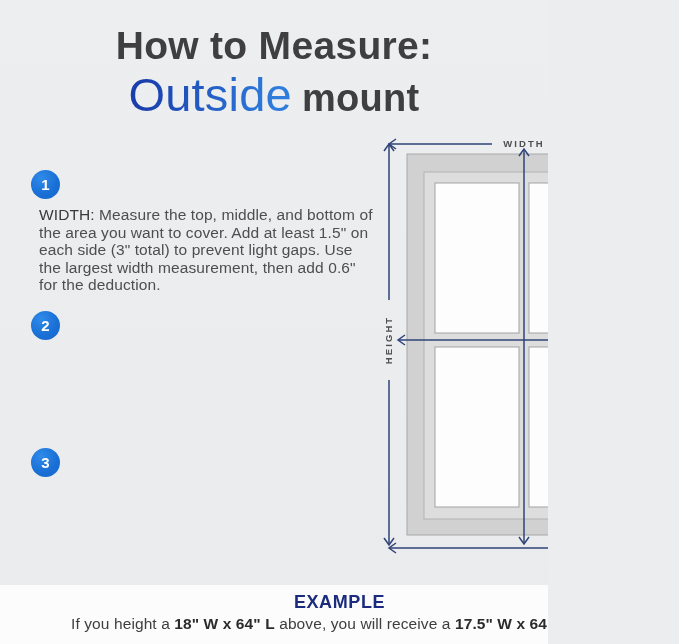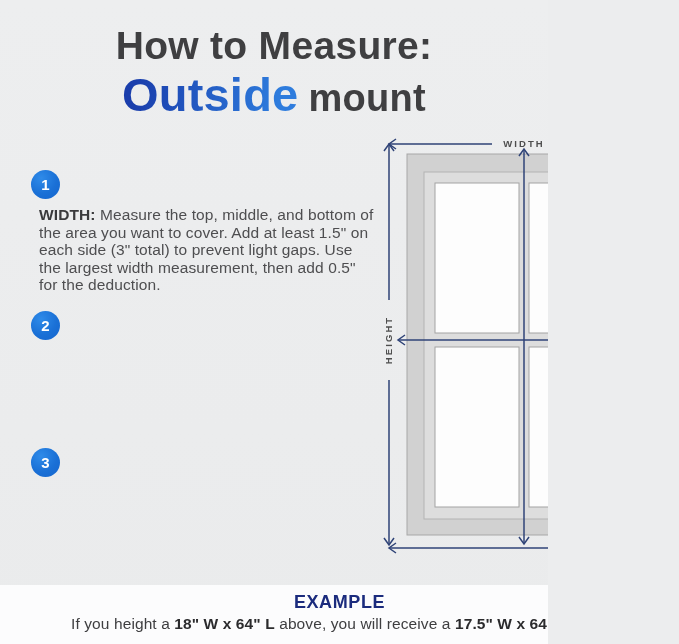--- a/index.html
+++ b/index.html
@@ -8,21 +8,21 @@
     position:relative; width:548px; height:644px;
     background:linear-gradient(180deg,#EDEEEF 0%,#EAEBEC 100%);
     font-family:"Liberation Sans", sans-serif;
     overflow:hidden;
   }
   
   header { position:absolute; top:24px; left:0; width:100%; text-align:center; }
   .t1 { font-size:39px; font-weight:700; color:#3F3F41; letter-spacing:.3px; }
   .t2 { margin-top:1px; line-height:52px; }
   .hl {
-    font-size:47px; font-weight:700; letter-spacing:.2px; color:#1F56C5;
+    font-size:47px; font-weight:400; letter-spacing:.2px; color:#1F56C5;
   }
   @supports ((-webkit-background-clip:text) or (background-clip:text)) {
     .hl {
       background:linear-gradient(97deg,#1A3EAC 8%,#2E7CDD 88%);
       -webkit-background-clip:text; background-clip:text;
       color:transparent; -webkit-text-fill-color:transparent;
     }
   }
   .t2rest { font-size:38px; font-weight:700; color:#3F3F41; margin-left:10px; letter-spacing:.3px; }
   
@@ -31,21 +31,21 @@
   .badge {
     width:29px; height:29px; border-radius:50%;
     background:radial-gradient(circle at 35% 28%, #2F8BE9 0%, #1A70D6 55%, #1465CE 100%);
     color:#FFFFFF; font-size:15px; font-weight:700;
     display:flex; align-items:center; justify-content:center;
   }
   .step p {
     margin:7px 0 0 8px; width:336px;
     font-size:15.5px; line-height:17.5px; letter-spacing:.1px; color:#4E4E50;
   }
-  .lbl { font-weight:700; color:#3A3A3C; }
+  .lbl { font-weight:400; color:#3A3A3C; }
   
   .diagram { position:absolute; left:378px; top:128px; width:292px; height:462px; }
   .diagram svg { display:block; }
   .dim-label {
     font-family:"Liberation Sans", sans-serif;
     font-size:9.5px; font-weight:700; letter-spacing:2.1px; fill:#4E4E4E;
   }
   
   footer {
     position:absolute; left:0; top:585px; width:679px; height:59px;
@@ -63,21 +63,21 @@
   <header>
     <div class="t1">How to Measure:</div>
     <div class="t2">
       <span class="hl">Outside</span><span class="t2rest">mount</span>
     </div>
   </header>
 
   <section>
     <div class="step step1">
       <div class="badge">1</div>
-      <p><span class="lbl">WIDTH:</span><span> Measure the top, middle, and bottom of the area you want to cover. Add at least 1.5" on each side (3" total) to prevent light gaps. Use the largest width measurement, then add 0.5" for the deduction.</span></p>
+      <p><span class="lbl">WIDTH:</span><span> Measure the top, middle, and bottom of the area you want to cover. Add at least 1.5" on each side (3" total) to prevent light gaps. Use the largest width measurement, then add 0.6" for the deduction.</span></p>
     </div>
 
     <div class="step step2">
       <div class="badge">2</div>
     </div>
 
     <div class="step step3">
       <div class="badge">3</div>
     </div>
   </section>

